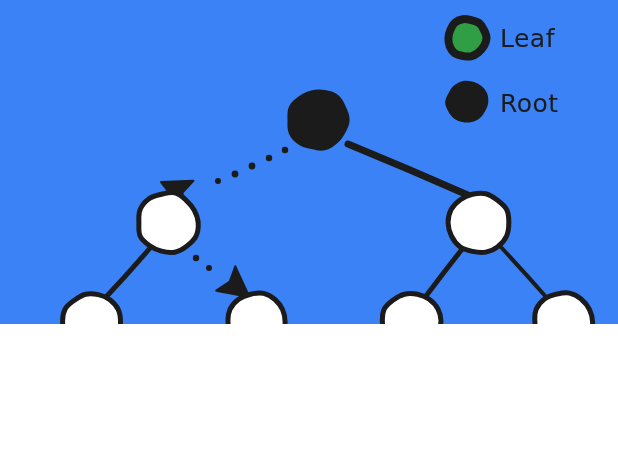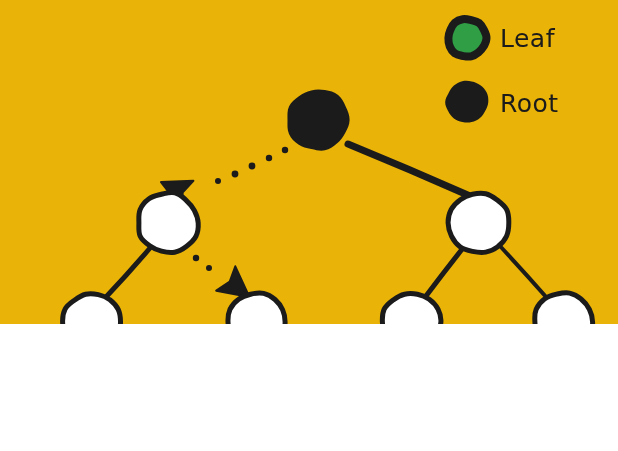--- a/index.html
+++ b/index.html
@@ -8,21 +8,21 @@
     padding: 0;
     background: #ffffff;
   }
   body {
     font-family: "DejaVu Sans", sans-serif;
   }
   #canvas-wrap {
     position: relative;
     width: 618px;
     height: 324px;
-    background: #eab308;
+    background: #3b82f6;
     overflow: hidden;
   }
   svg#tree-svg {
     position: absolute;
     top: 0;
     left: 0;
     width: 618px;
     height: 451px;
     display: block;
   }

